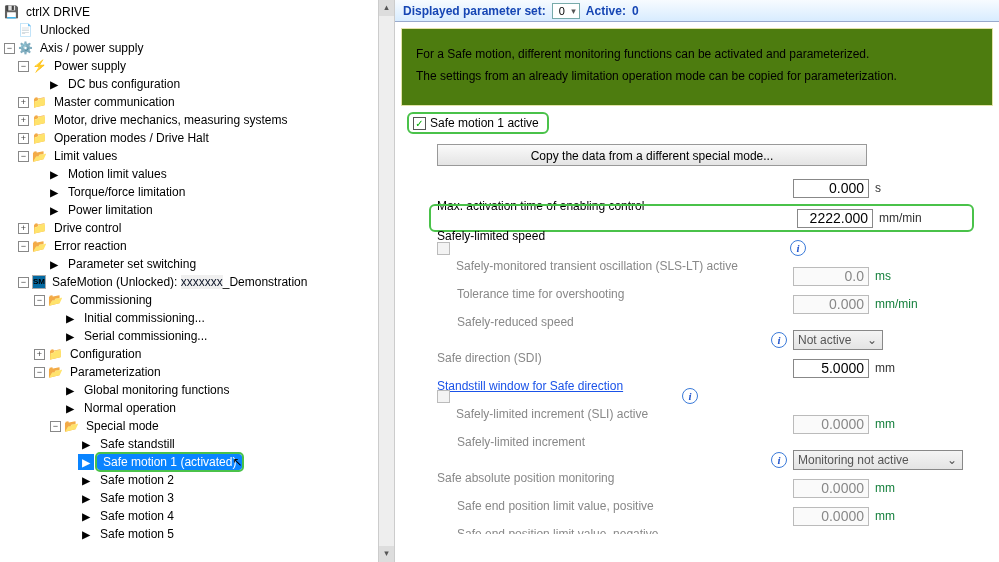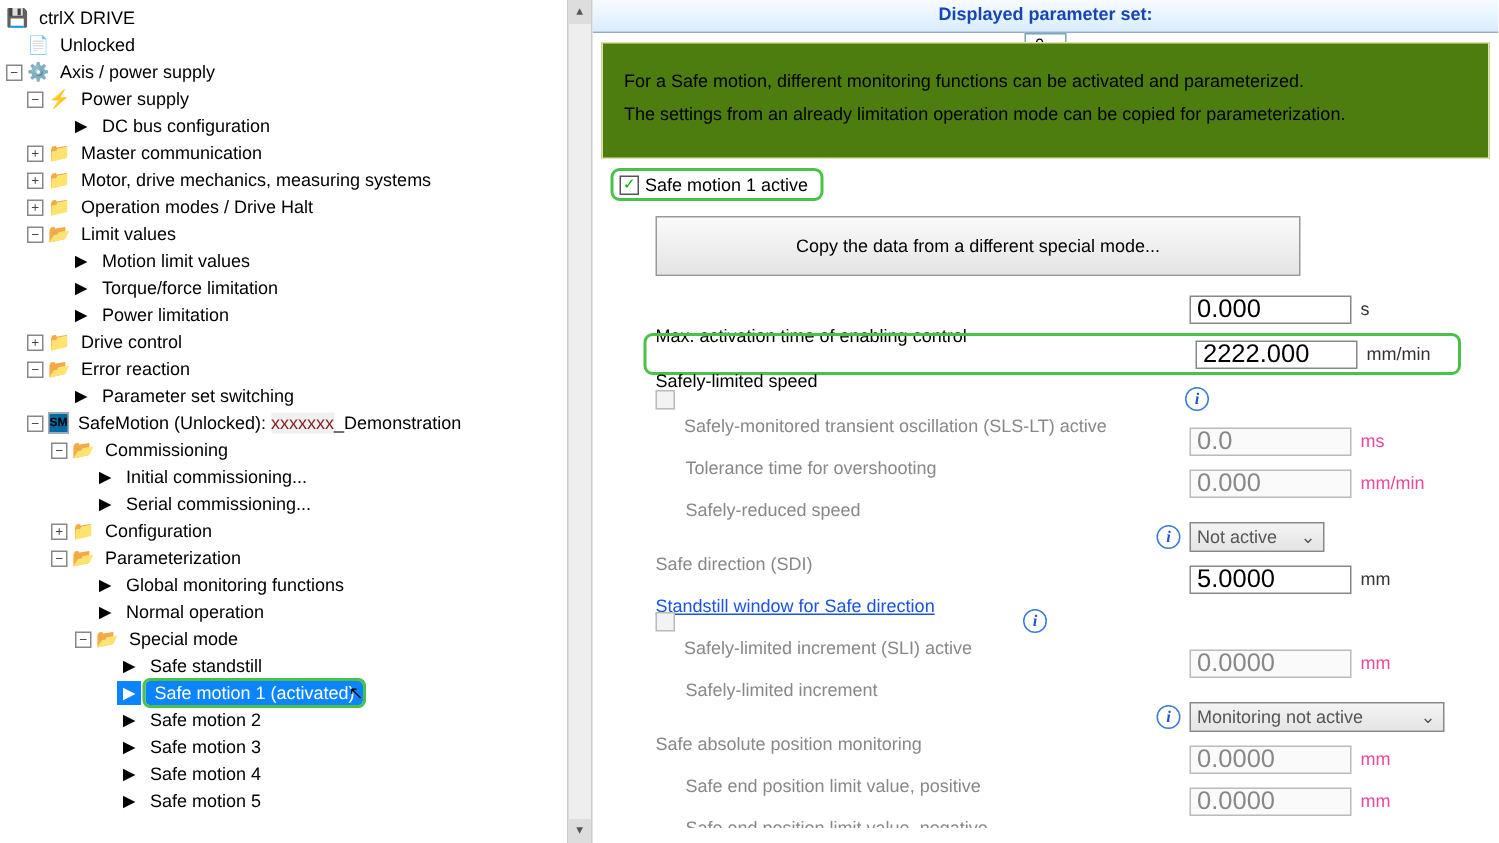--- a/index.html
+++ b/index.html
@@ -77,21 +77,20 @@
   }
   .param-bar {
     background: linear-gradient(#f7fbff,#d8ecff);
     border-bottom: 1px solid #9ac;
     padding: 2px 8px;
     display: flex;
     align-items: center;
     gap: 6px;
     font-size: 12px;
     height: 22px;
-    flex-direction: column;
   }
   .param-bar .lbl { color: #1646b4; font-weight: bold; }
   .param-bar .sel {
     border: 1px solid #7aa;
     background: #fff;
     padding: 0 14px 0 6px;
     height: 16px;
     line-height: 14px;
     font-size: 11px;
     position: relative;
@@ -131,47 +130,47 @@
   }
   .chk.disabled { border-color: #bbb; background: #f3f3f3; color: #bbb; }
   .wide-btn {
     display: block;
     width: 430px;
     margin: 6px 0 6px 36px;
     border: 1px solid #999;
     background: linear-gradient(#fafafa,#e4e4e4);
     text-align: center;
     font-size: 12px;
-    height: 40px;
+    height: 22px;
     line-height: 20px;
     cursor: pointer;
   }
   .param-row {
     display: flex;
     align-items: center;
     height: 24px;
     padding-left: 36px;
     gap: 6px;
   }
   .param-row .plabel { width: 350px; font-size: 12px; margin-top: 36px; }
   .param-row .plabel.sub { padding-left: 20px; }
   .param-row .plabel.link { color: #1a52e8; text-decoration: underline; cursor: pointer; }
   .param-row .plabel.dim { color: #888; }
   .param-row .pinput {
-    width: 108px;
+    width: 76px;
     height: 19px;
     border: 1px solid #888;
     background: #fff;
-    text-align: left;
+    text-align: right;
     padding: 0 4px;
-    font-size: 17px;
+    font-size: 14px;
   }
   .param-row .pinput.disabled { color: #888; border-color: #bbb; background: #fafafa; }
   .param-row .punit { width: 52px; font-size: 12px; color: #333; }
-  .param-row .punit.dim { color: #ec4899; }
+  .param-row .punit.dim { color: #15803d; }
   .param-row .psel {
     width: 170px;
     height: 20px;
     border: 1px solid #888;
     background: linear-gradient(#f4f4f4,#e4e4e4);
     padding: 0 4px;
     font-size: 12px;
     line-height: 18px;
     color: #555;
     position: relative;
@@ -319,21 +318,21 @@
   <div class="tree-node">
     <span class="indent" style="width:42px"></span>
     <span class="tree-icon arrow-icon">▶</span>
     <span class="tree-label">Parameter set switching</span>
   </div>
   <div class="tree-node">
     <span class="indent" style="width:14px"></span>
     <span class="tree-exp">−</span>
     <span class="tree-icon yellow-square">SM</span>
     <span class="tree-label">
-      <span>SafeMotion (Unlocked): </span><span style="background:#f0f0f0;color:#7f1d1d;">xxxxxxx</span><span>_Demonstration</span>
+      <span>SafeMotion (Unlocked): </span><span style="background:#f0f0f0;color:#0f172a;">xxxxxxx</span><span>_Demonstration</span>
     </span>
   </div>
   <div class="tree-node">
     <span class="indent" style="width:30px"></span>
     <span class="tree-exp">−</span>
     <span class="tree-icon folder-open">📂</span>
     <span class="tree-label">Commissioning</span>
   </div>
   <div class="tree-node">
     <span class="indent" style="width:58px"></span>

